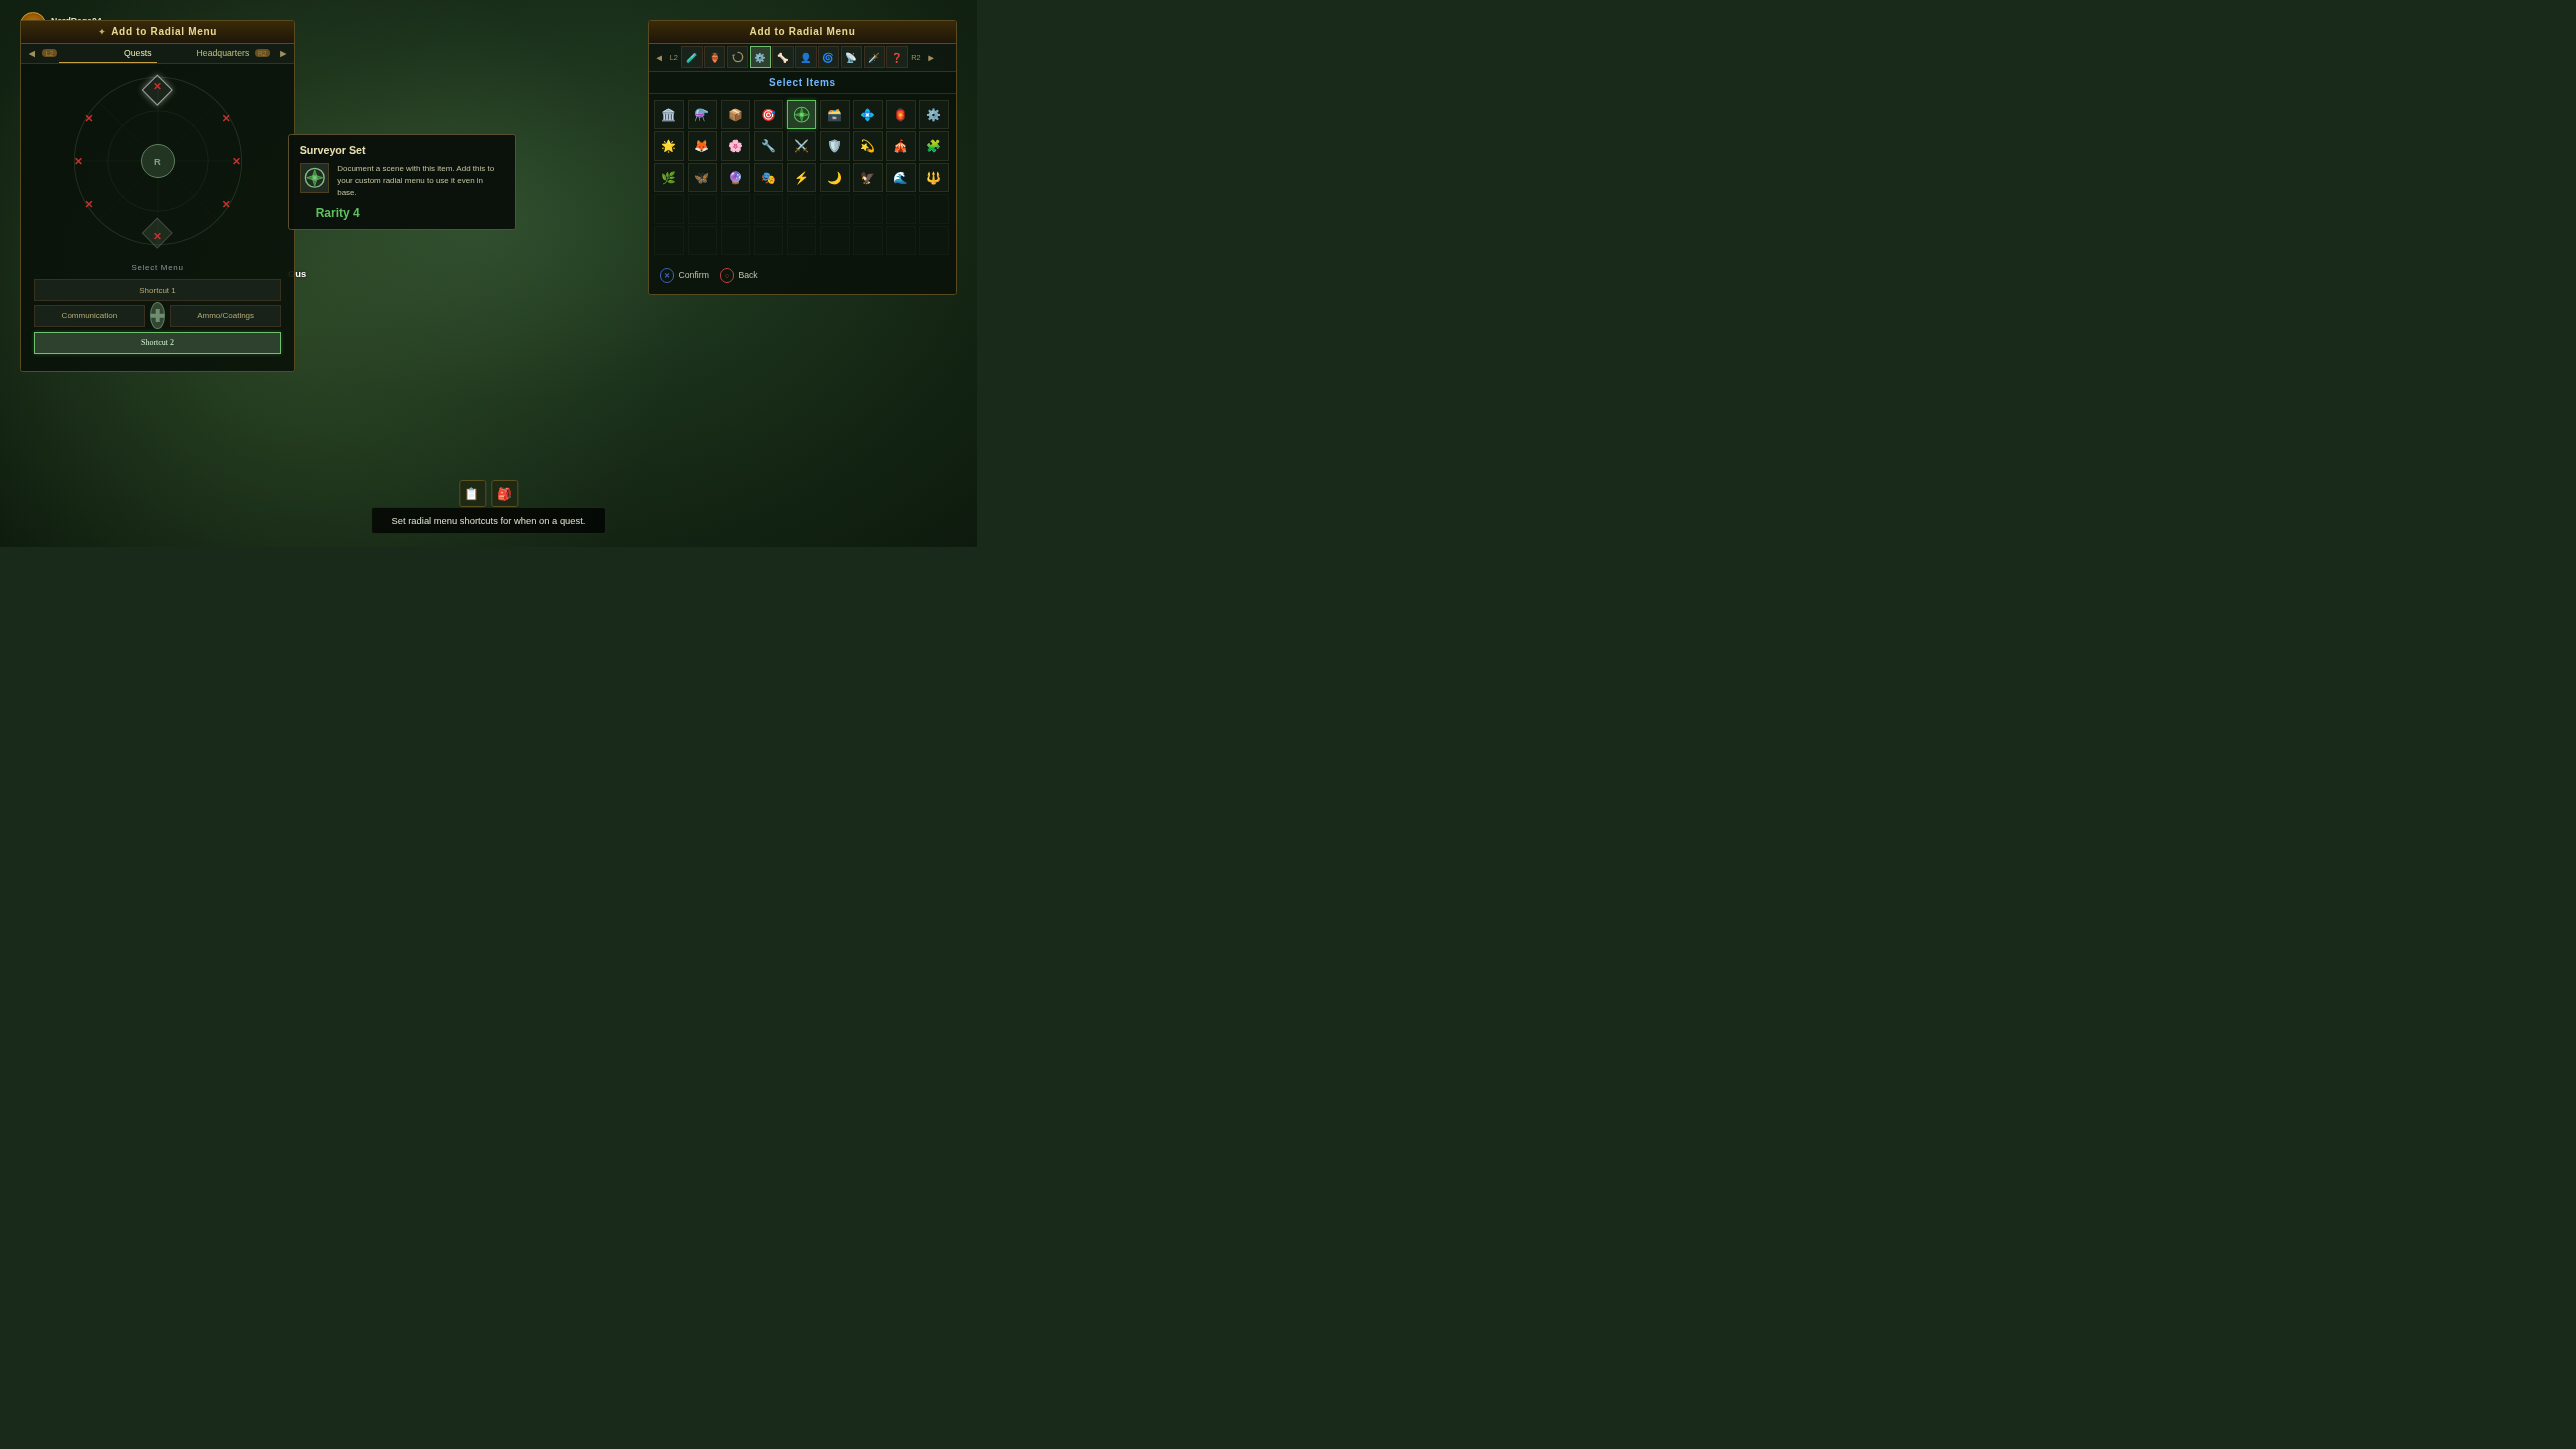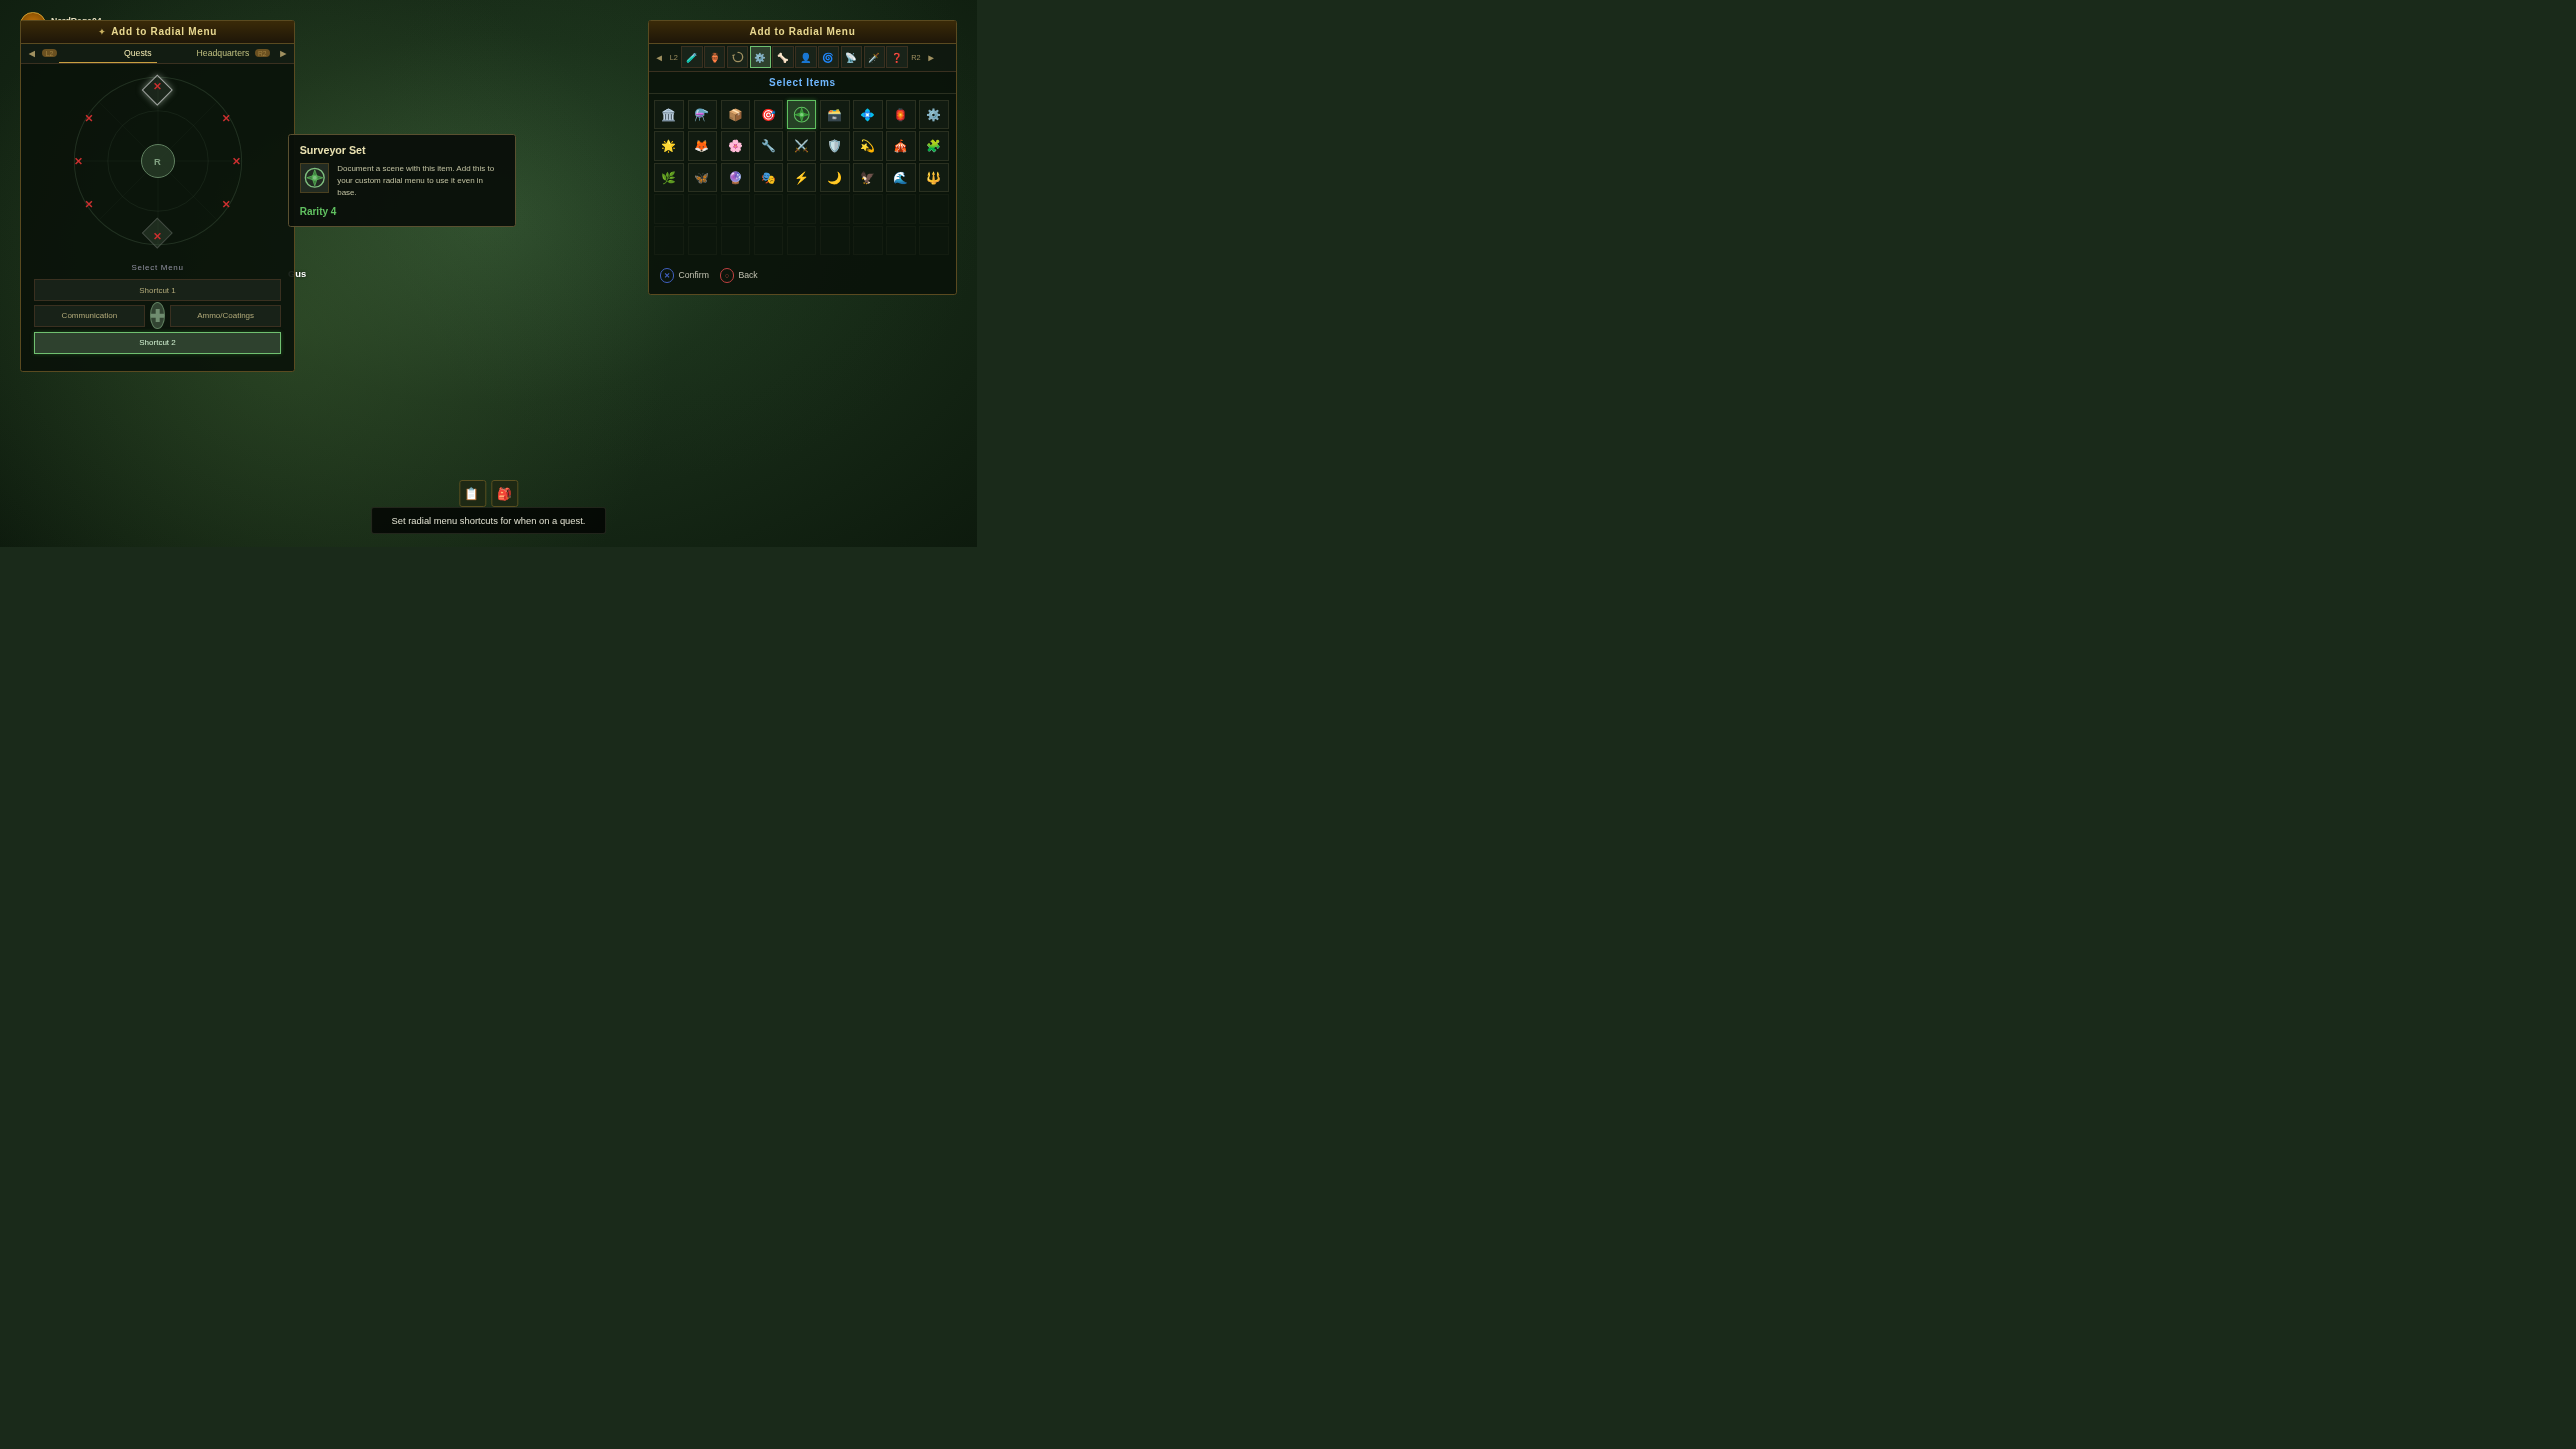--- a/index.html
+++ b/index.html
@@ -199,20 +199,21 @@
       color: #b0a878;
       font-size: 8px;
       cursor: pointer;
       margin: 0 2px;
     }
     .menu-item.selected {
       background: rgba(50, 70, 50, 0.9);
       border-color: #70c070;
       color: #d0f0d0;
       box-shadow: 0 0 4px rgba(80,200,80,0.3);
+      font-family: Liberation Serif, serif;
     }
     .menu-item.center-btn {
       flex: 0;
       width: 27px;
       height: 27px;
       border-radius: 50%;
       background: rgba(60,80,60,0.8);
       border: 1.3px solid #608060;
       display: flex;
       align-items: center;
@@ -266,22 +267,23 @@
       font-size: 14.8px;
       flex-shrink: 0;
     }
     .tooltip-desc {
       color: #c0c0a0;
       font-size: 8px;
       line-height: 1.5;
     }
     .tooltip-rarity {
       color: #60c060;
-      font-size: 10px;
-      font-weight: bold;
+      font-size: 12px;
+      font-weight: bold;
+      margin-left: 16px;
     }
 
     
     .npc-name {
       position: absolute;
       top: 268px;
       left: 288px;
       color: #ffffff;
       font-size: 9.4px;
       font-weight: bold;

